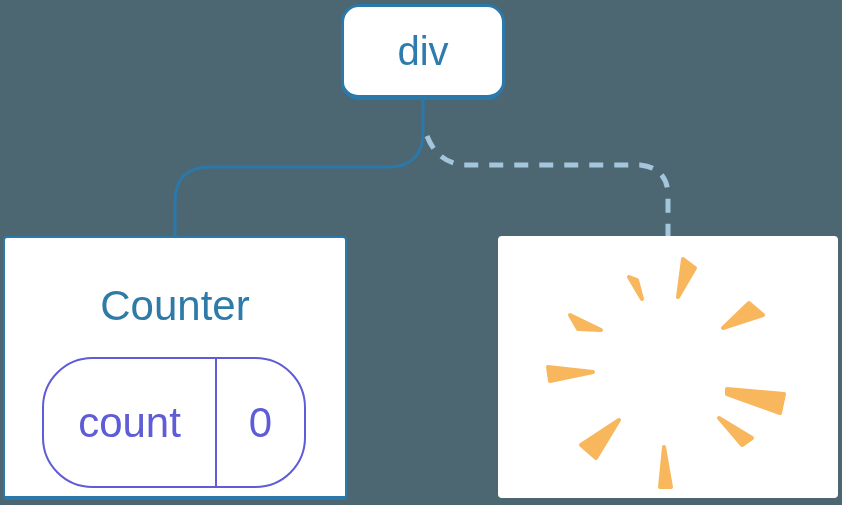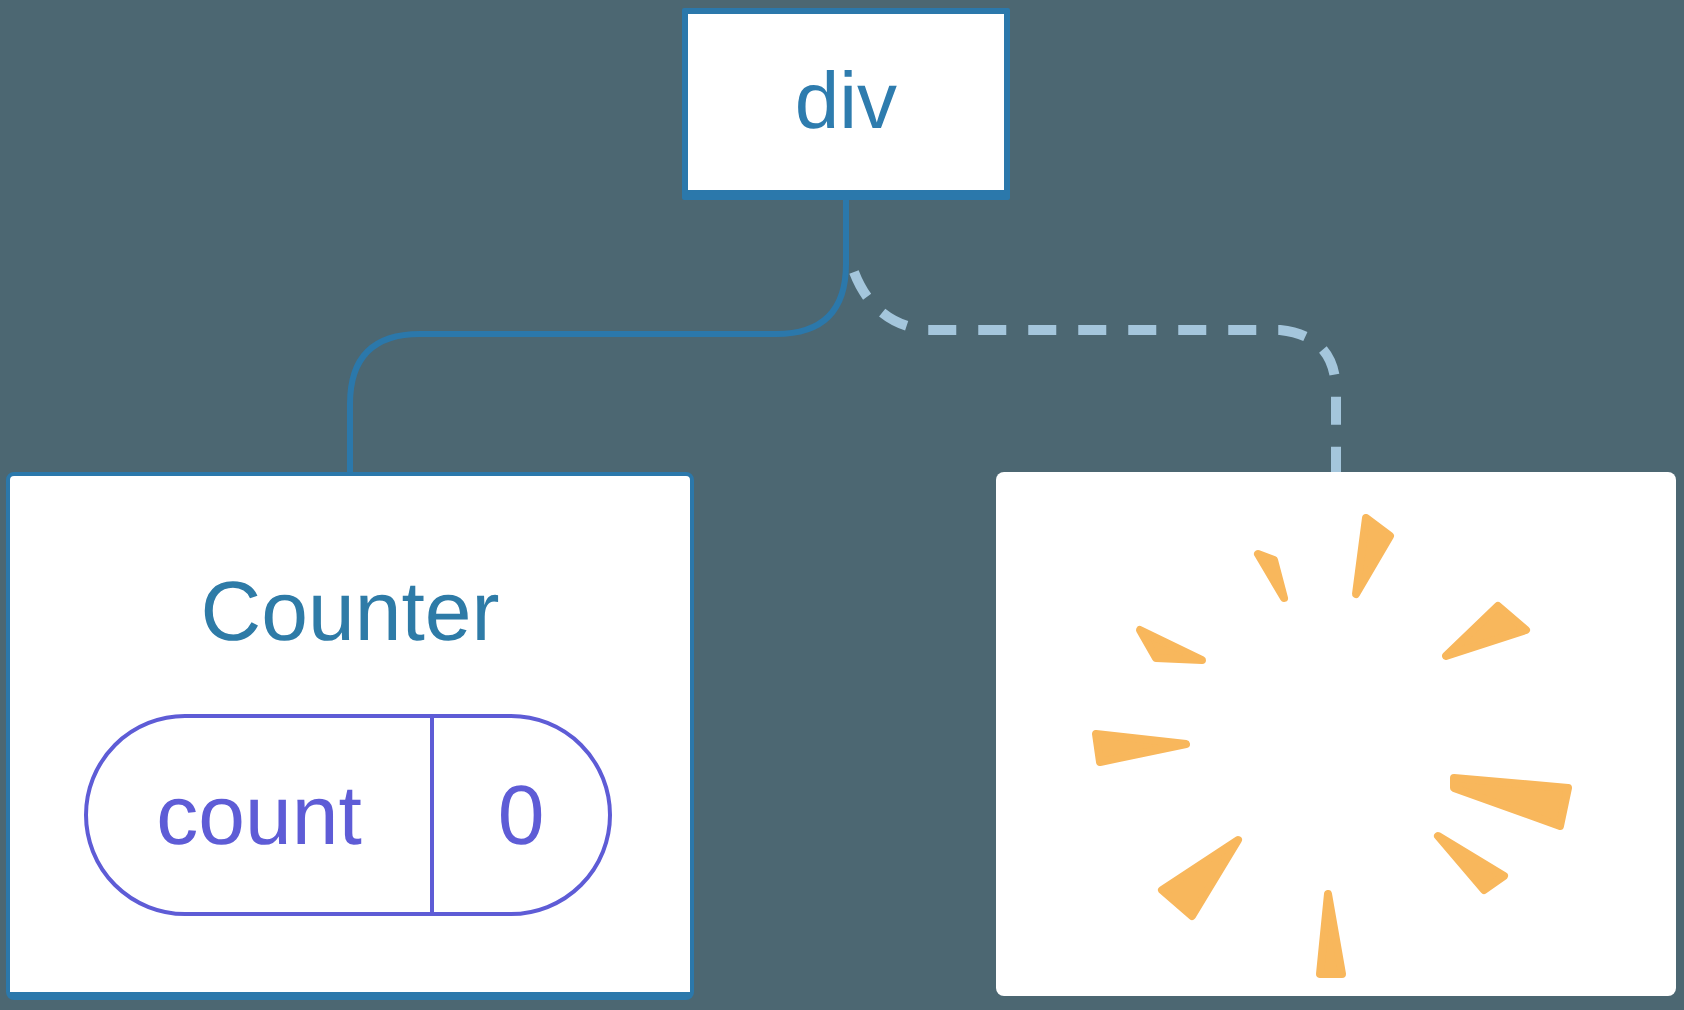--- a/index.html
+++ b/index.html
@@ -25,21 +25,21 @@
     stroke-dasharray: 14 11;
   }
   .node-root {
     position: absolute;
     left: 341px; top: 4px;
     width: 164px; height: 96px;
     box-sizing: border-box;
     background: #ffffff;
     border: 3px solid #2b78ab;
     border-bottom-width: 5px;
-    border-radius: 1px;
+    border-radius: 18px;
     display: flex; align-items: center; justify-content: center;
     font-size: 40px; color: #2e7cae;
   }
   .card {
     position: absolute;
     box-sizing: border-box;
     background: #ffffff;
     border-radius: 4px;
   }
   .counter-card {
@@ -50,21 +50,21 @@
   }
   .counter-title {
     position: absolute;
     left: 0; top: 44px; width: 100%;
     text-align: center;
     font-size: 42px; color: #2e7ba7;
   }
   .state-pill {
     position: absolute;
     left: 37px; top: 119px;
-    width: 264px; height: 101px;
+    width: 264px; height: 131px;
     box-sizing: border-box;
     border: 2px solid #5e5cd6;
     border-radius: 50.5px;
     display: flex;
     color: #5e5cd6;
     overflow: hidden;
   }
   .state-pill .pill-key {
     flex: 0 0 171px;
     display: flex; align-items: center; justify-content: center;

